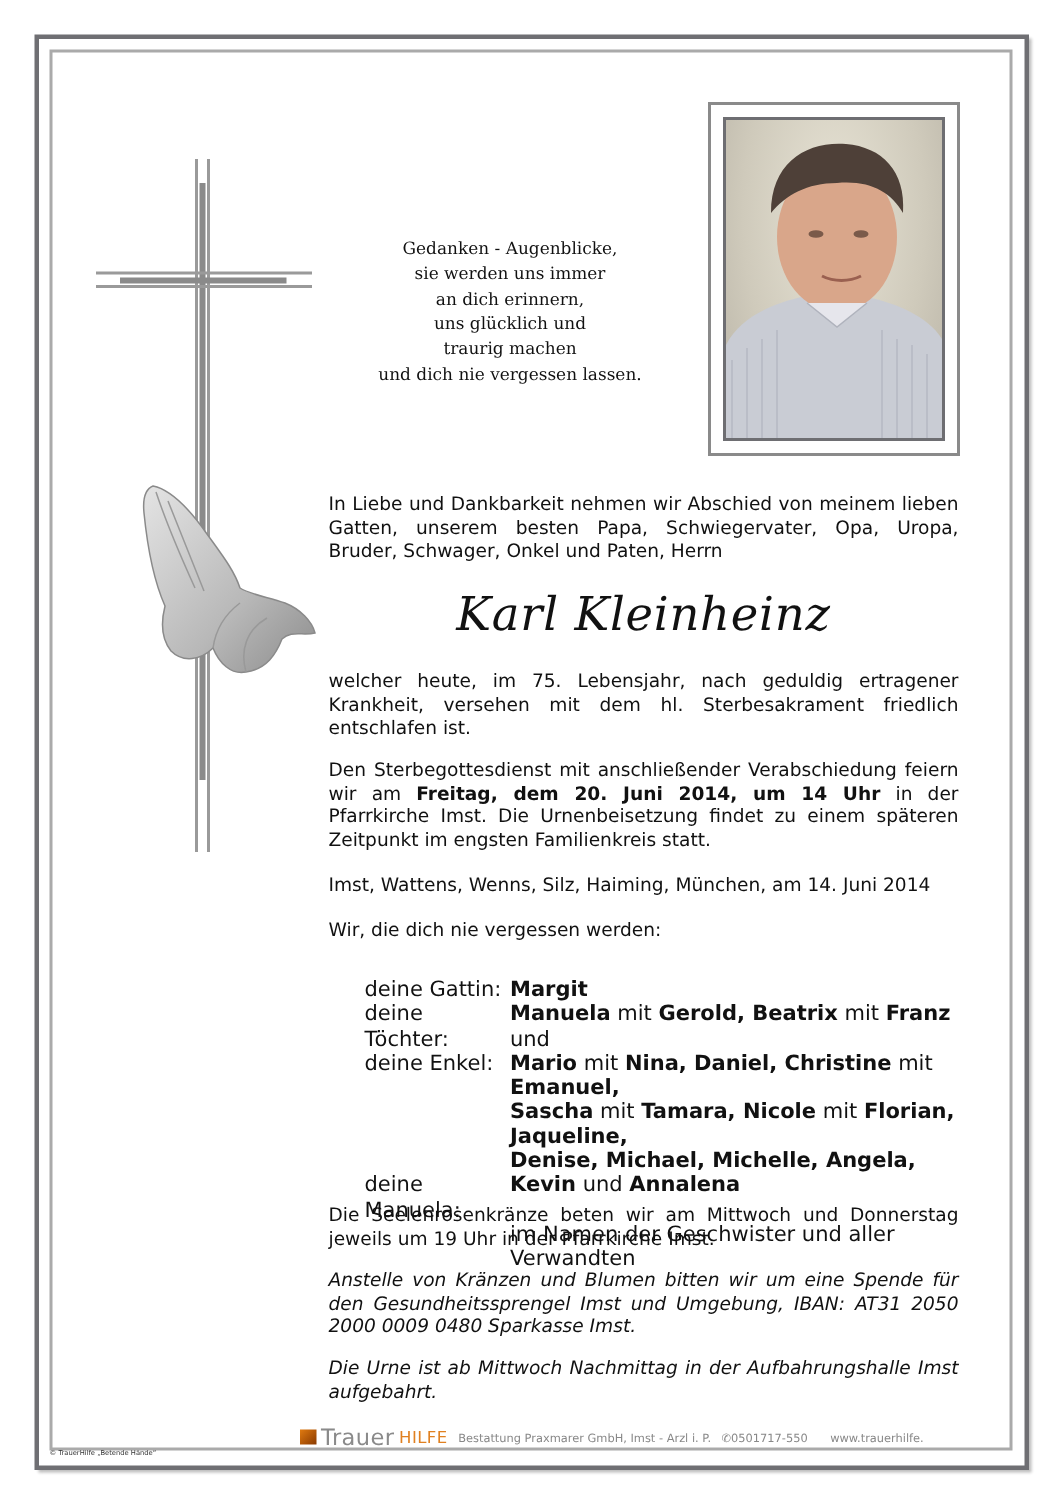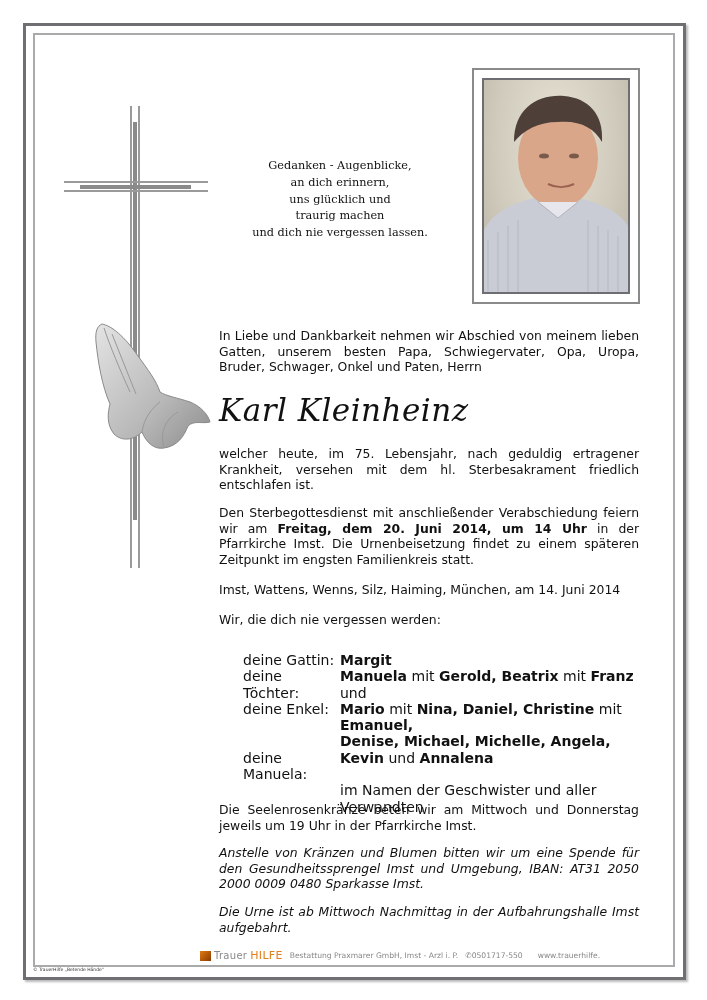--- a/index.html
+++ b/index.html
@@ -20,31 +20,31 @@
   .poem { position: absolute; left: 240px; top: 158px; width: 200px; text-align: center;
           font-family: "DejaVu Serif", serif; font-size: 11.3px; line-height: 16.8px; }
 
   .photo-outer { position: absolute; left: 472px; top: 68px; width: 164px; height: 232px;
           border: 2px solid #8a8a8a; background: #fff; }
   .photo-inner { position: absolute; left: 8px; top: 8px; width: 144px; height: 212px;
           border: 2px solid #6e6e72; overflow: hidden;
           background: radial-gradient(ellipse at 50% 30%, #e8e4d6 0%, #cfcabb 60%, #b8b3a6 100%); }
   .body-text { position: absolute; left: 219px; width: 420px; font-family: "DejaVu Sans", sans-serif;
           font-size: 12.4px; line-height: 15.5px; text-align: justify; text-align-last: left; }
-  .name { position: absolute; left: 219px; top: 392px; width: 420px; text-align: left;
+  .name { position: absolute; left: 219px; top: 392px; width: 420px; text-align: center;
           font-family: "DejaVu Serif", serif; font-style: italic; font-size: 31px; letter-spacing: 0.5px; }
   .family { position: absolute; left: 243px; top: 652px; width: 400px; font-size: 14px; line-height: 16.3px; }
   .frow { display: flex; }
   .flabel { width: 97px; flex: none; }
   .fval b { font-weight: bold; }
   .italic { font-style: italic; }
   .footer { position: absolute; left: 200px; top: 949px; font-size: 7.6px; color: #888;
           display: flex; align-items: center; gap: 3px; white-space: nowrap; }
   .footer-logo { width: 11px; height: 10px; background: linear-gradient(135deg, #e07a10, #8a3a00); }
-  .brand-a { font-size: 10px; color: #8a8a8a; letter-spacing: 0.3px; }
+  .brand-a { font-size: 15px; color: #8a8a8a; letter-spacing: 0.3px; }
   .brand-b { font-size: 11px; color: #e08020; letter-spacing: 0.3px; margin-right: 4px; }
   .credit { position: absolute; left: 33px; top: 967px; font-size: 4.5px; color: #333; }
 </style>
 </head>
 <body>
 
 <div class="outer-frame"></div>
 <div class="inner-frame"></div>
 
 <div>
@@ -63,20 +63,21 @@
         <stop offset="0.6" stop-color="#b8b8b8"></stop>
         <stop offset="1" stop-color="#8c8c8c"></stop>
     </linearGradient>
   </defs>
   <path d="M8 2 C18 4 30 14 44 34 C54 48 62 58 66 70 C72 74 84 76 96 80 C106 84 114 92 116 100 C108 102 100 98 94 104 C90 114 84 124 70 126 C60 128 52 120 48 110 C40 118 28 120 20 112 C12 102 14 90 16 82 C8 64 4 40 2 20 C1 10 3 4 8 2 Z" fill="url(#hg)" stroke="#8a8a8a" stroke-width="1"></path>
   <path d="M10 6 C16 24 26 48 36 70 M18 12 C26 32 34 52 42 72 M48 110 C50 96 58 86 66 80 M70 126 C66 112 70 98 84 90" stroke="#999" stroke-width="1" fill="none"></path>
 </svg>
 
 <div class="poem">
   <div>Gedanken - Augenblicke,</div>
+  <div>sie werden uns immer</div>
   <div>an dich erinnern,</div>
   <div>uns glücklich und</div>
   <div>traurig machen</div>
   <div>und dich nie vergessen lassen.</div>
 </div>
 
 <div class="photo-outer">
   <div class="photo-inner">
     <svg width="144" height="212" viewBox="0 0 144 212">
       <path d="M0 150 C10 130 34 122 50 118 L94 118 C112 122 134 130 144 146 L144 212 L0 212 Z" fill="#c9ccd4"></path>
@@ -113,20 +114,24 @@
     <div class="frow">
       <div class="flabel">deine Töchter:</div>
       <div class="fval"><b>Manuela</b><span> mit </span><b>Gerold, Beatrix</b><span> mit </span><b>Franz</b><span> und</span></div>
     </div>
     <div class="frow">
       <div class="flabel">deine Enkel:</div>
       <div class="fval"><b>Mario</b><span> mit </span><b>Nina, Daniel, Christine</b><span> mit </span><b>Emanuel,</b></div>
     </div>
     <div class="frow">
       <div class="flabel"></div>
+      <div class="fval"><b>Sascha</b><span> mit </span><b>Tamara, Nicole</b><span> mit </span><b>Florian, Jaqueline,</b></div>
+    </div>
+    <div class="frow">
+      <div class="flabel"></div>
       <div class="fval"><b>Denise, Michael, Michelle, Angela,</b></div>
     </div>
     <div class="frow">
       <div class="flabel">deine Manuela:</div>
       <div class="fval"><b>Kevin</b><span> und </span><b>Annalena</b></div>
     </div>
     <div class="frow">
       <div class="flabel"></div>
       <div class="fval"><span>im Namen der Geschwister und aller Verwandten</span></div>
     </div>

